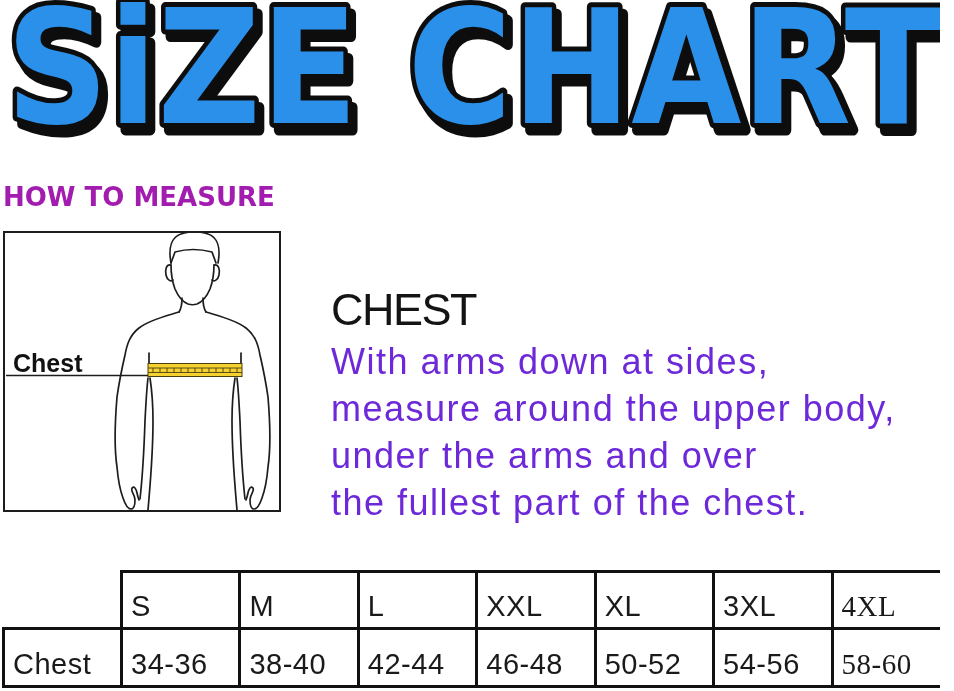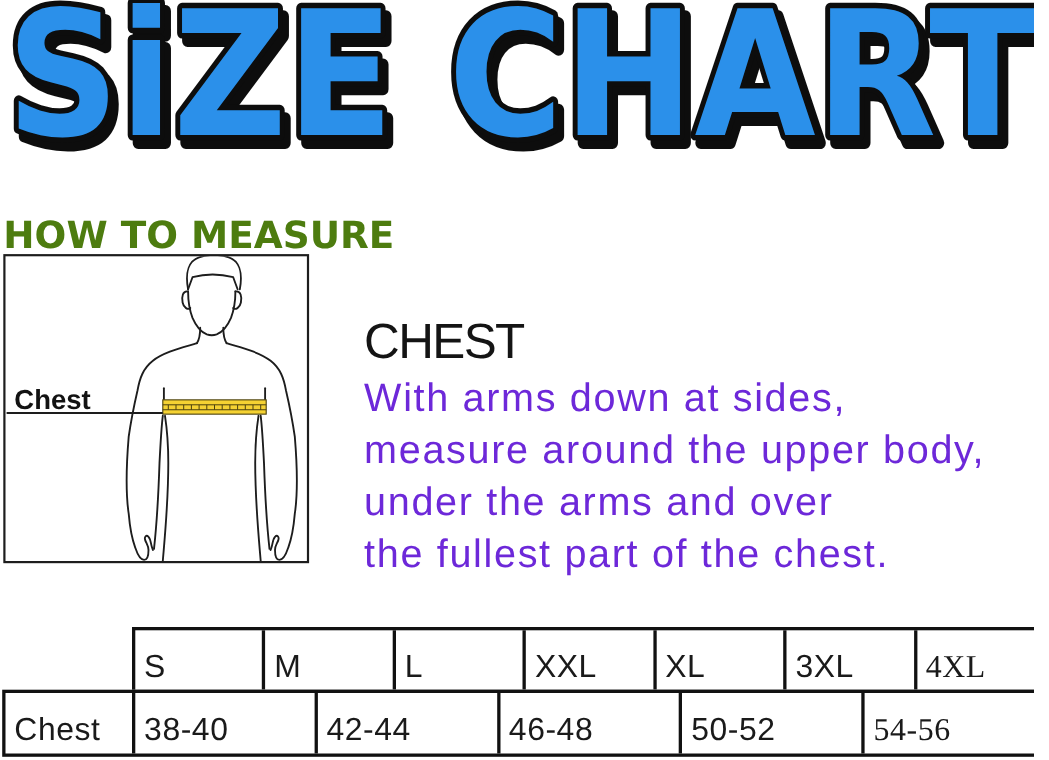--- a/index.html
+++ b/index.html
@@ -6,21 +6,21 @@
   #page{position:relative;width:928px;height:691px;background:#ffffff;overflow:hidden;
         font-family:"Liberation Sans",sans-serif;color:#161616;padding-left:12px;}
 
   
   #title-svg{position:absolute;left:0;top:0;width:954px;height:158px;}
   #title-svg text{font-family:"DejaVu Sans",sans-serif;font-weight:bold;}
 
   
   .how-heading{position:absolute;left:3px;top:182px;
                font-family:"DejaVu Sans",sans-serif;font-weight:bold;
-               font-size:34px;letter-spacing:0px;color:#4d7c0f;white-space:nowrap;margin-top:12px;}
+               font-size:26px;letter-spacing:0px;color:#a21caf;white-space:nowrap;}
 
   
   .figure-box{position:absolute;left:3px;top:231px;width:278px;height:281px;
               border:2px solid #1d1d1d;box-sizing:border-box;background:#fff;}
   .figure-box svg{display:block;width:274px;height:277px;}
   .fig-stroke{fill:none;stroke:#1d1d1d;stroke-width:1.7;stroke-linecap:round;stroke-linejoin:round;}
   .tape-detail{stroke:#4a400e;stroke-width:0.9;fill:none;}
   .fig-label{font-family:"Liberation Sans",sans-serif;font-weight:bold;font-size:25px;fill:#121212;}
 
   
@@ -99,20 +99,22 @@
     <div class="tbl-cell">M</div>
     <div class="tbl-cell">L</div>
     <div class="tbl-cell">XXL</div>
     <div class="tbl-cell">XL</div>
     <div class="tbl-cell">3XL</div>
     <div class="tbl-cell">4XL</div>
   </div>
 
   <div class="tbl-row tbl-data">
     <div class="tbl-cell tbl-label-cell">Chest</div>
+    <div class="tbl-cell">34-36</div>
     <div class="tbl-cell">38-40</div>
     <div class="tbl-cell">42-44</div>
     <div class="tbl-cell">46-48</div>
     <div class="tbl-cell">50-52</div>
     <div class="tbl-cell">54-56</div>
+    <div class="tbl-cell">58-60</div>
   </div>
 
 </div>
 
 </body></html>

